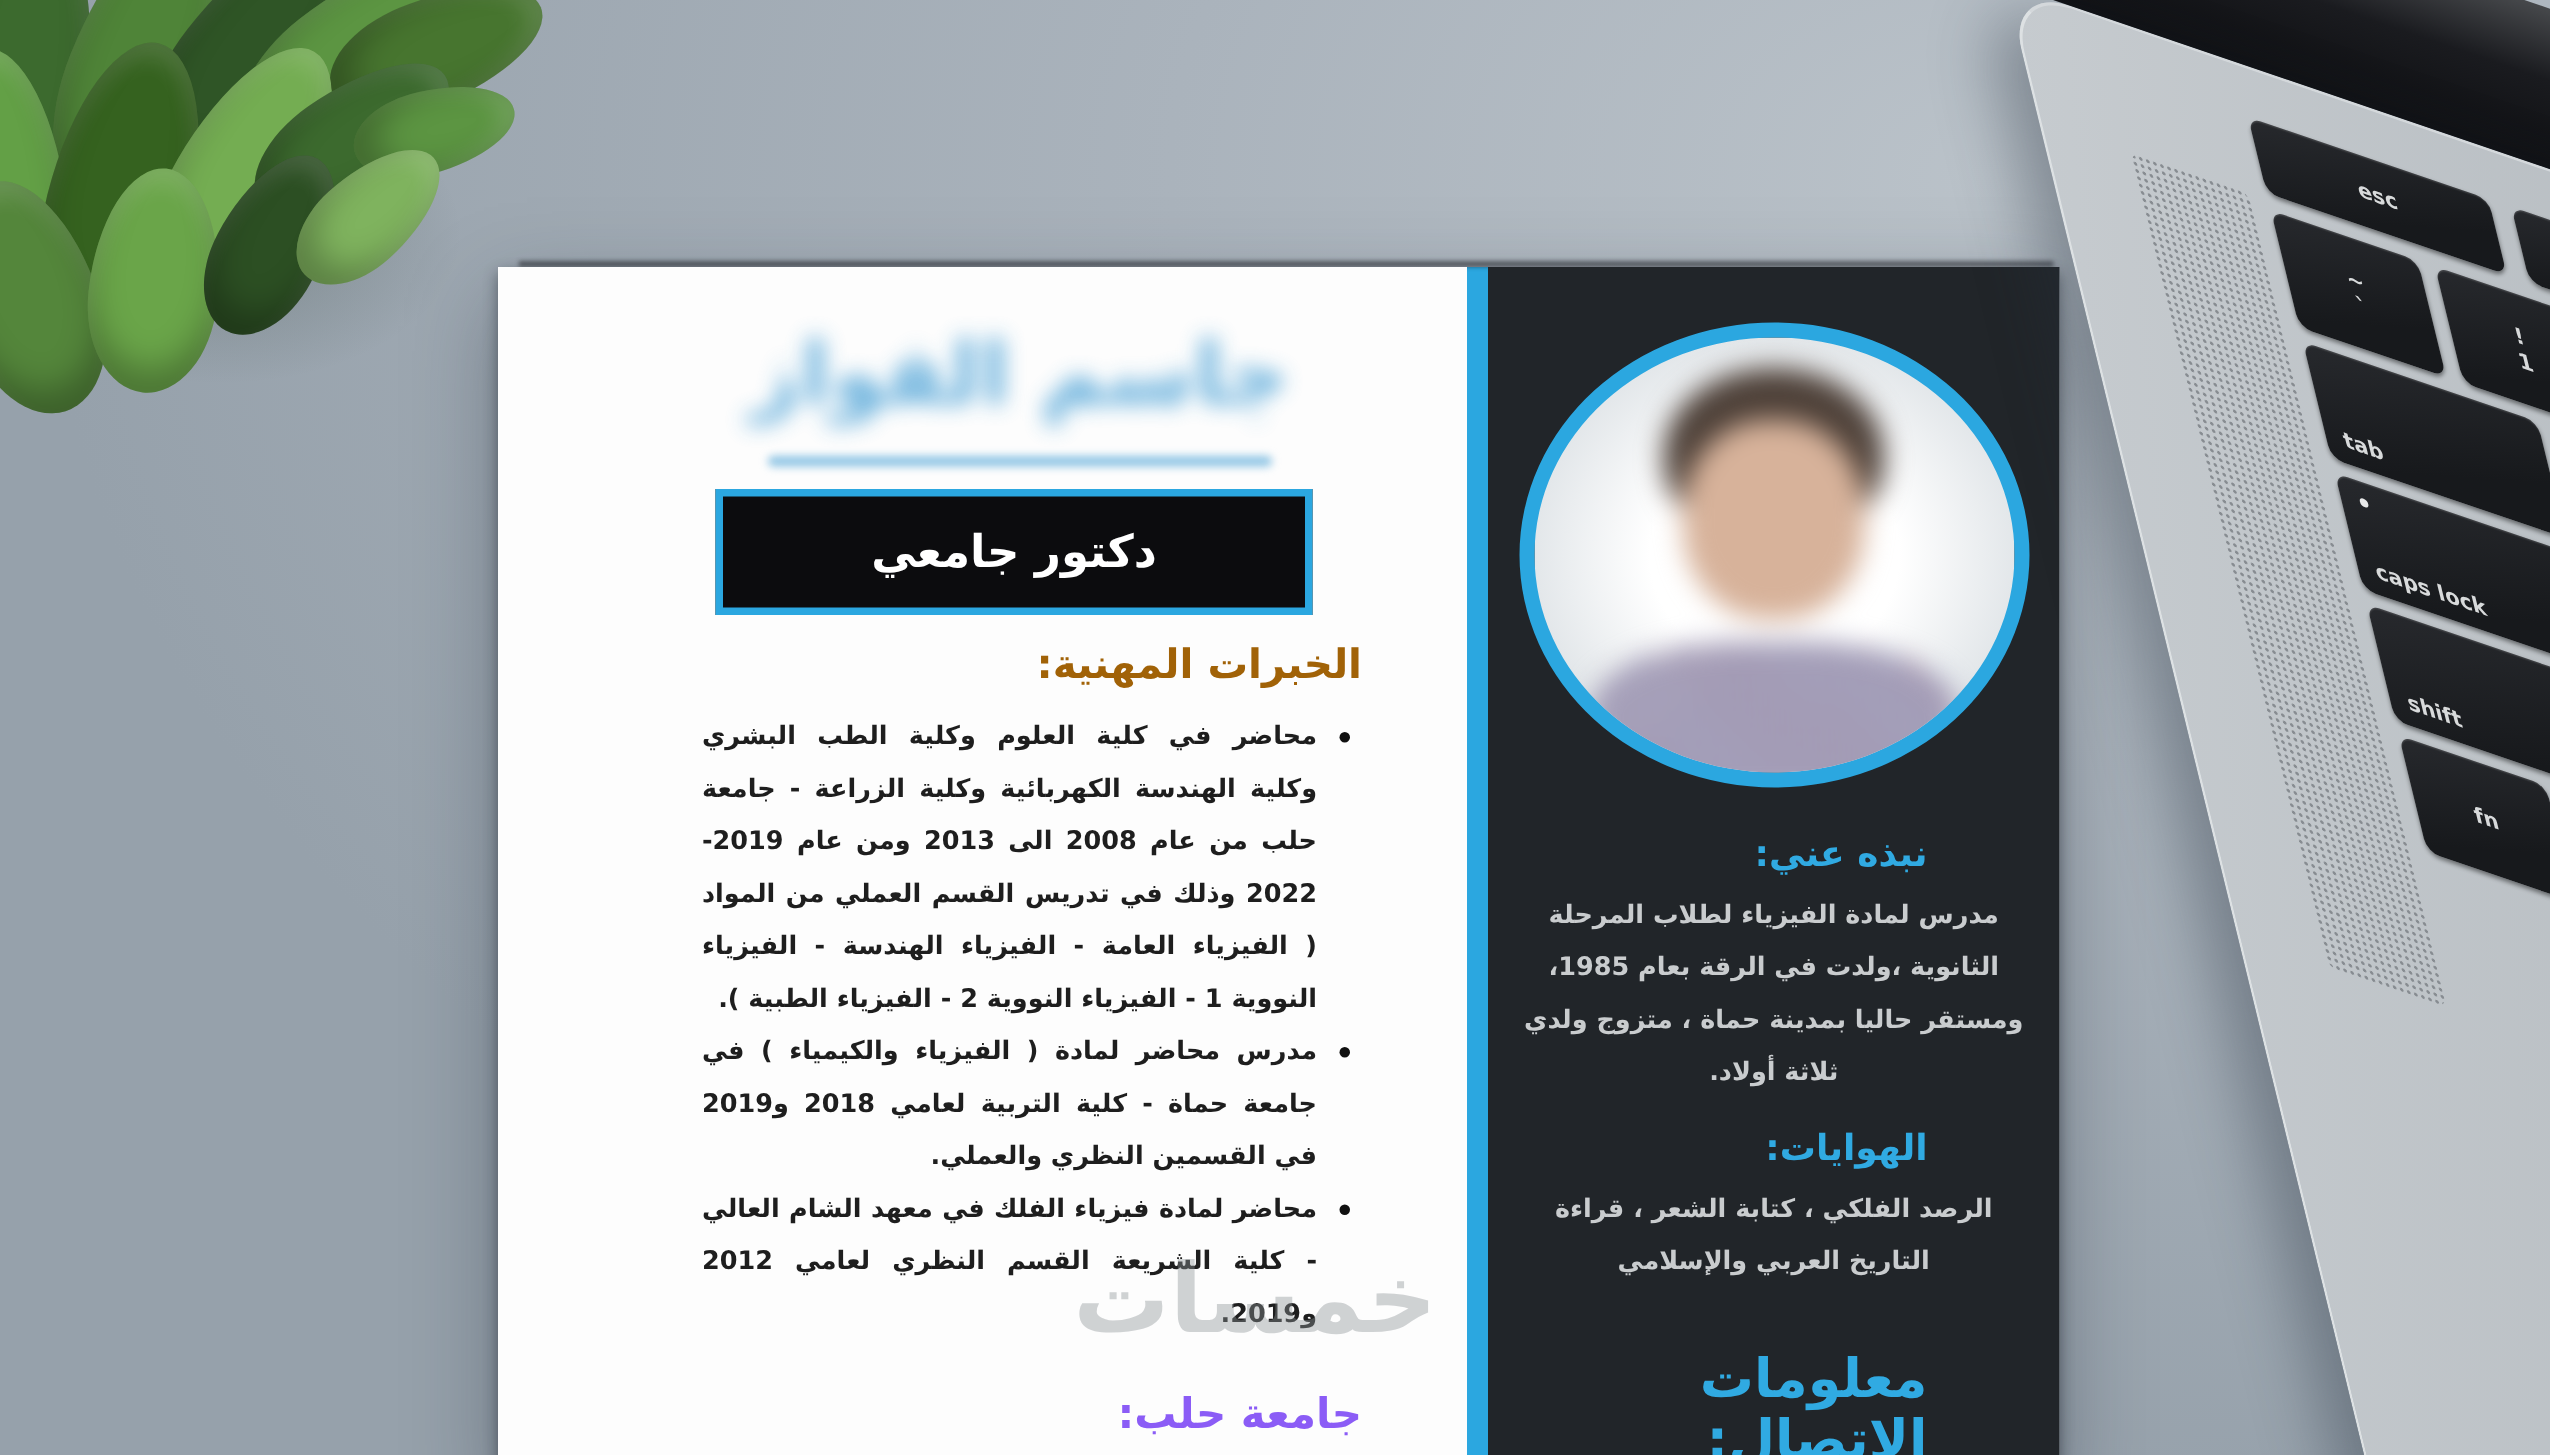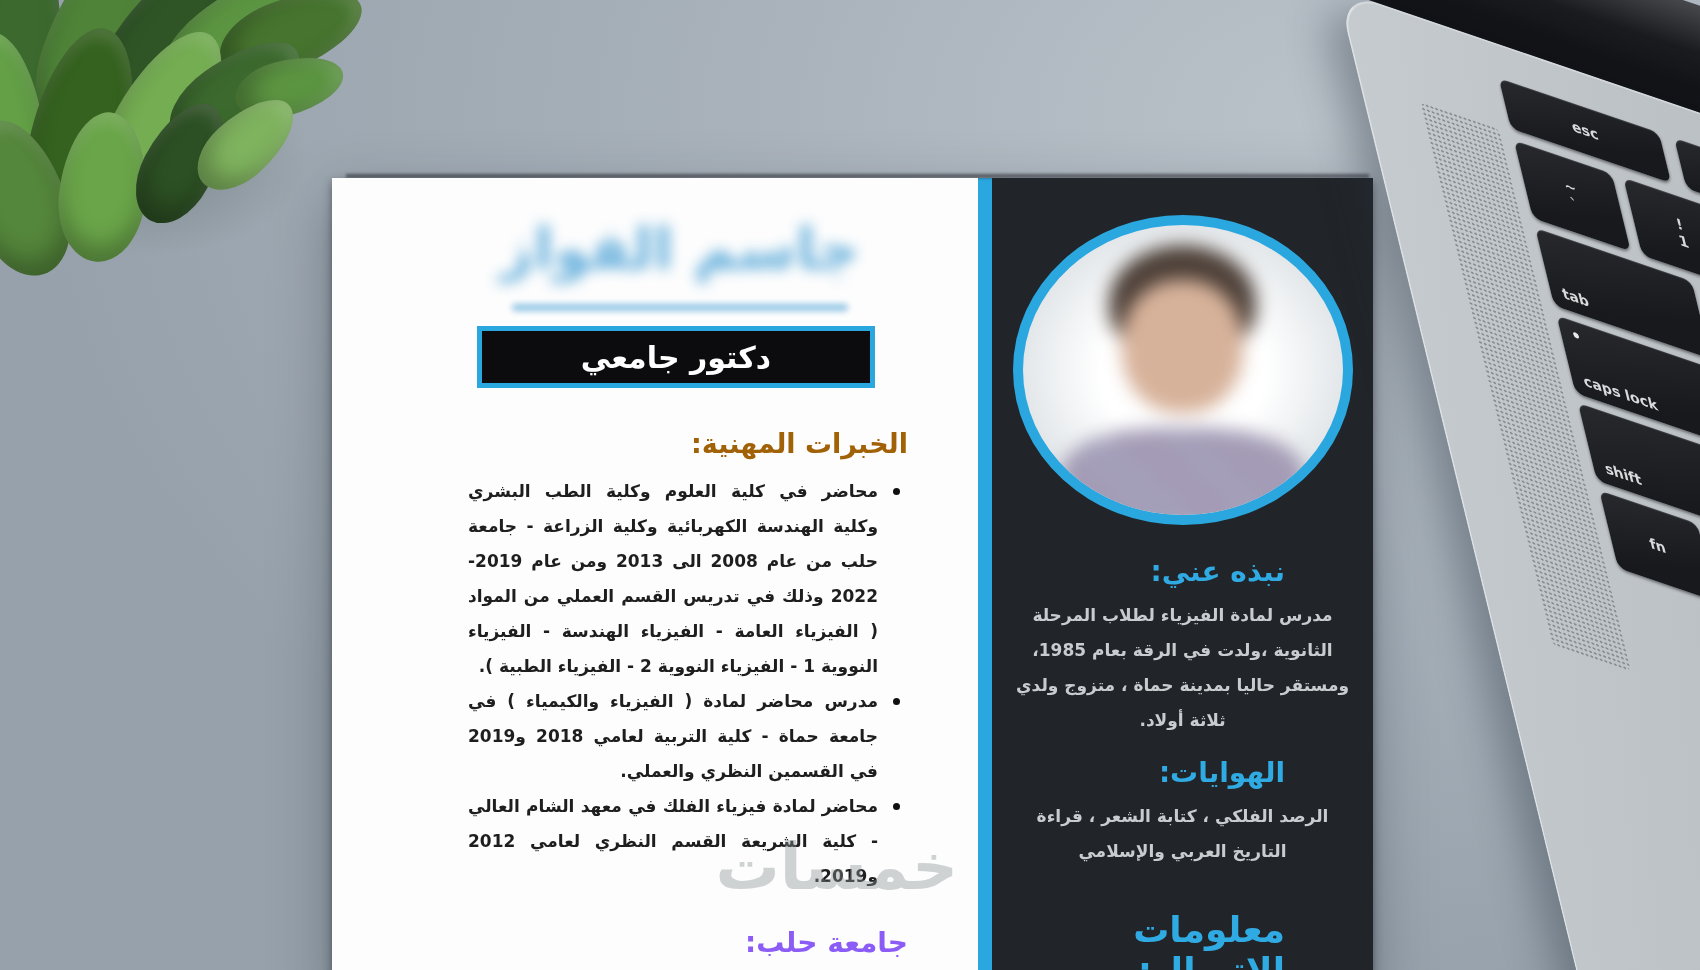--- a/index.html
+++ b/index.html
@@ -39,21 +39,21 @@
   .main{position:relative;width:646px;background:#fdfdfd;direction:rtl;overflow:hidden;}
   .stripe{width:14px;background:#2ba7e0;}
   .side{position:relative;flex:1;background:#212529;direction:rtl;overflow:hidden;}
 
   
   .name-blur{position:absolute;top:26px;left:0;right:0;height:90px;line-height:90px;
     text-align:center;font-size:58px;font-weight:bold;color:#5aa9d9;
     filter:blur(7px);transform:translateX(25px);opacity:.9;}
   .name-underline{position:absolute;top:126px;left:50%;width:336px;height:7px;border-radius:4px;
     background:#8ec4e4;filter:blur(3px);transform:translateX(calc(-50% + 25px));}
-  .title-box{position:absolute;top:148px;left:145px;width:398px;height:62px;box-sizing:border-box;
+  .title-box{position:absolute;top:148px;left:145px;width:398px;height:84px;box-sizing:border-box;
     background:#0c0c0e;border:5px solid #2ba7e0;display:flex;align-items:center;justify-content:center;}
   .title-box span{color:#ffffff;font-size:30px;font-weight:bold;}
   .h-cyan{position:absolute;right:70px;color:#a16207;font-size:27px;font-weight:bold;}
   .h-exp{top:250px;}
   .h-qual{top:693px;}
   .sub-univ{position:absolute;top:748px;right:70px;color:#8b5cf6;font-size:28px;font-weight:bold;}
   .exp-list{position:absolute;top:296px;right:70px;width:440px;}
   .exp-item{position:relative;padding-right:30px;text-align:justify;
     font-size:17px;line-height:35px;font-weight:bold;color:#1e1e1e;}
   .exp-item .dot{position:absolute;right:8px;top:14px;width:7px;height:7px;border-radius:50%;background:#101010;}
@@ -65,21 +65,21 @@
     border:10px solid #2ba7e0;overflow:hidden;
     background:radial-gradient(closest-side,#ffffff 52%,#e3e7ea 100%);}
   .ph-blur{position:absolute;inset:0;filter:blur(9px);}
   .ph-hair{position:absolute;top:7%;left:27%;width:46%;height:40%;background:#4d4038;
     border-radius:50% 50% 45% 45%;}
   .ph-face{position:absolute;top:19%;left:31%;width:38%;height:46%;background:#d7b29a;border-radius:46%;}
   .ph-shirt{position:absolute;bottom:-6%;left:12%;width:76%;height:36%;border-radius:42% 42% 0 0;
     background-color:#b9c2d4;
     background-image:repeating-linear-gradient(45deg,rgba(160,40,60,.5) 0 4px,transparent 4px 15px),
                      repeating-linear-gradient(-45deg,rgba(40,60,140,.45) 0 5px,transparent 5px 16px);}
-  .sb-h{color:#30aae2;font-weight:bold;text-align:right;padding-right:88px;font-size:28px;}
+  .sb-h{color:#30aae2;font-weight:bold;text-align:right;padding-right:88px;font-size:24px;}
   .sb-about-h{margin-top:30px;}
   .sb-p{color:#c9ccce;font-weight:bold;text-align:center;font-size:17px;line-height:35px;
     padding:0 23px;margin-top:10px;}
   .sb-hob-h{margin-top:18px;}
   .sb-contact-h{margin-top:40px;font-size:36px;}
 
   
   .laptop{position:absolute;left:1302px;top:-12px;width:950px;height:1400px;z-index:3;
     transform:matrix(0.943,0.321,0.237,0.972,0,0);transform-origin:0 0;}
   .lt-hinge{position:absolute;left:-20px;top:-132px;width:1050px;height:120px;

